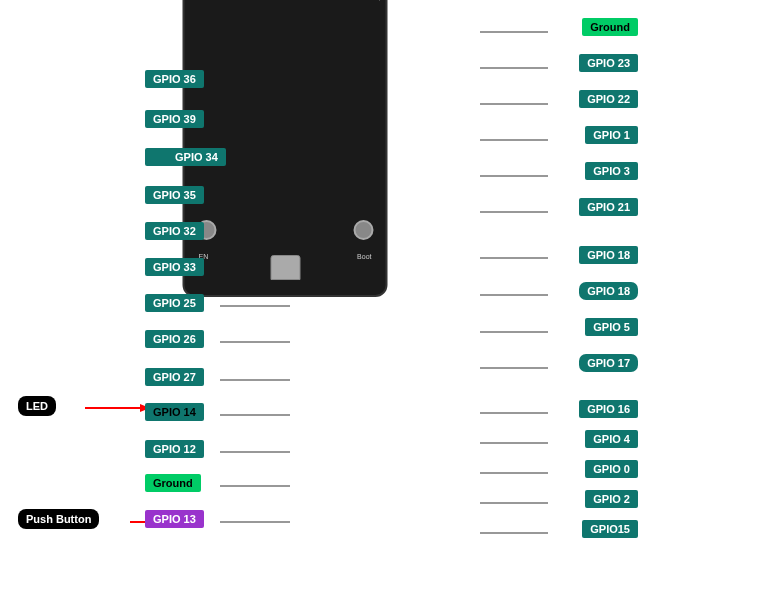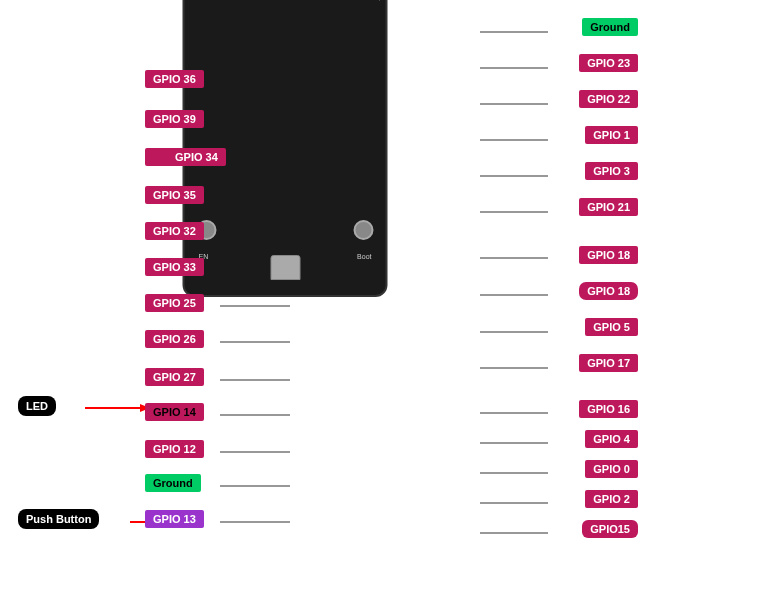--- a/index.html
+++ b/index.html
@@ -28,21 +28,21 @@
       width: 220px;
       height: 520px;
       background: #1a1a1a;
       border-radius: 12px;
       border: 2px solid #333;
     }
 
     
     .label-box {
       position: absolute;
-      background: #be185d;
+      background: #0f766e;
       color: #fff;
       font-size: 11px;
       font-weight: bold;
       padding: 3px 8px;
       border-radius: 2px;
       white-space: nowrap;
       text-align: center;
     }
 
     .label-box.gpio13 {
@@ -171,29 +171,29 @@
   <div class="label-box" style="top:162px;right:130px;margin-left:18px;">GPIO 3</div>
 
   <div class="label-box" style="top:198px;right:130px;">GPIO 21</div>
 
   <div class="label-box" style="top:246px;right:130px;">GPIO 18</div>
 
   <div class="label-box" style="top:282px;right:130px;border-radius:7px;">GPIO 18</div>
 
   <div class="label-box" style="top:318px;right:130px;">GPIO 5</div>
 
-  <div class="label-box" style="top:354px;right:130px;">GPIO 17</div>
+  <div class="label-box" style="top:354px;right:130px;border-radius:7px;">GPIO 17</div>
 
   <div class="label-box" style="top:400px;right:130px;">GPIO 16</div>
 
   <div class="label-box" style="top:430px;right:130px;">GPIO 4</div>
 
   <div class="label-box" style="top:460px;right:130px;">GPIO 0</div>
 
   <div class="label-box" style="top:490px;right:130px;">GPIO 2</div>
 
-  <div class="label-box" style="top:520px;right:130px;border-radius:6px;">GPIO15</div>
+  <div class="label-box" style="top:520px;right:130px;">GPIO15</div>
 
   <div class="black-label" style="top:396px;left:18px;">LED</div>
 
   <div class="black-label" style="top:509px;left:18px;">Push Button</div>
 
 </div>
 
 </body></html>

